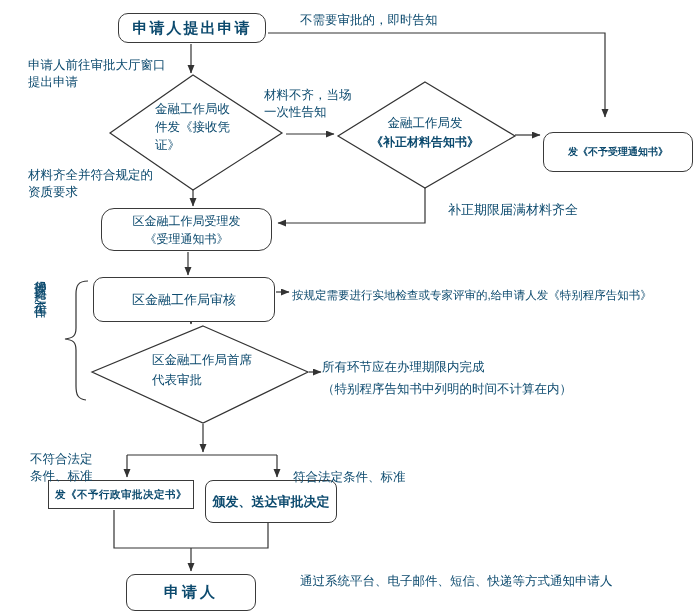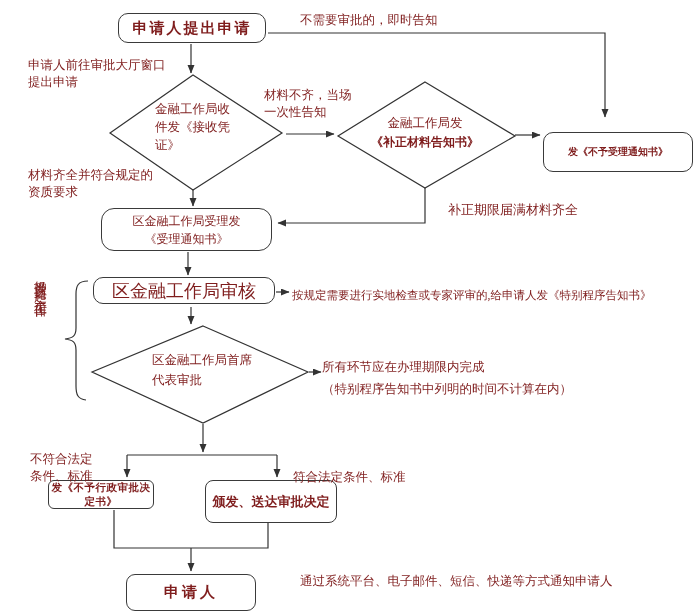--- a/index.html
+++ b/index.html
@@ -1,32 +1,32 @@
 <!DOCTYPE html>
 <html><head>
 <meta charset="utf-8">
 <style>
   html,body{margin:0;padding:0;background:#fff;}
   .canvas{
     position:relative;width:700px;height:613px;background:#fff;overflow:hidden;
-    font-family:Liberation Serif, serif;color:#7f1d1d;
+    font-family:Liberation Sans, sans-serif;color:#0c4a6e;
   }
   .layer{position:absolute;left:0;top:0;}
   .ln{stroke:#333;stroke-width:1.2;fill:none;}
   .diamond{stroke:#333;stroke-width:1.2;fill:#fff;}
   .box{
     position:absolute;border:1px solid #3a3a3a;background:#fff;border-radius:10px;
     display:flex;align-items:center;justify-content:center;flex-direction:column;
     text-align:center;box-sizing:border-box;
   }
   .b-start{left:118px;top:13px;width:148px;height:30px;font-size:15px;font-weight:bold;letter-spacing:2px;}
   .b-reject{left:543px;top:132px;width:150px;height:40px;font-size:10px;font-weight:bold;}
   .b-accept{left:101px;top:208px;width:171px;height:43px;border-radius:13px;font-size:12px;line-height:18px;}
-  .b-review{left:93px;top:277px;width:182px;height:27px;font-size:18px;}
-  .b-deny{left:48px;top:480px;width:106px;height:29px;border-radius:6px;font-size:10.5px;font-weight:bold;letter-spacing:0.5px;}
+  .b-review{left:93px;top:277px;width:182px;height:45px;font-size:13px;}
+  .b-deny{left:48px;top:480px;width:146px;height:29px;border-radius:0;font-size:10.5px;font-weight:bold;letter-spacing:0.5px;}
   .b-issue{left:205px;top:480px;width:132px;height:43px;border-radius:8px;font-size:13px;font-weight:bold;}
   .b-end{left:126px;top:574px;width:130px;height:37px;border-radius:9px;font-size:15px;font-weight:bold;letter-spacing:3px;align-items:center;}
   .dtext{position:absolute;font-size:12.5px;line-height:17px;text-align:left;white-space:nowrap;}
   .dt-receive{left:155px;top:100px;line-height:18px;}
   .dt-supplement{left:345px;top:115px;width:160px;text-align:center;}
   .dt-supplement .l2{font-size:12px;font-weight:bold;margin-top:2px;}
   .dt-chief{left:152px;top:350px;line-height:20px;}
   .ann{position:absolute;font-size:12.5px;line-height:17px;white-space:nowrap;}
   .a-noappr{left:300px;top:12px;}
   .a-window{left:28px;top:57px;}

